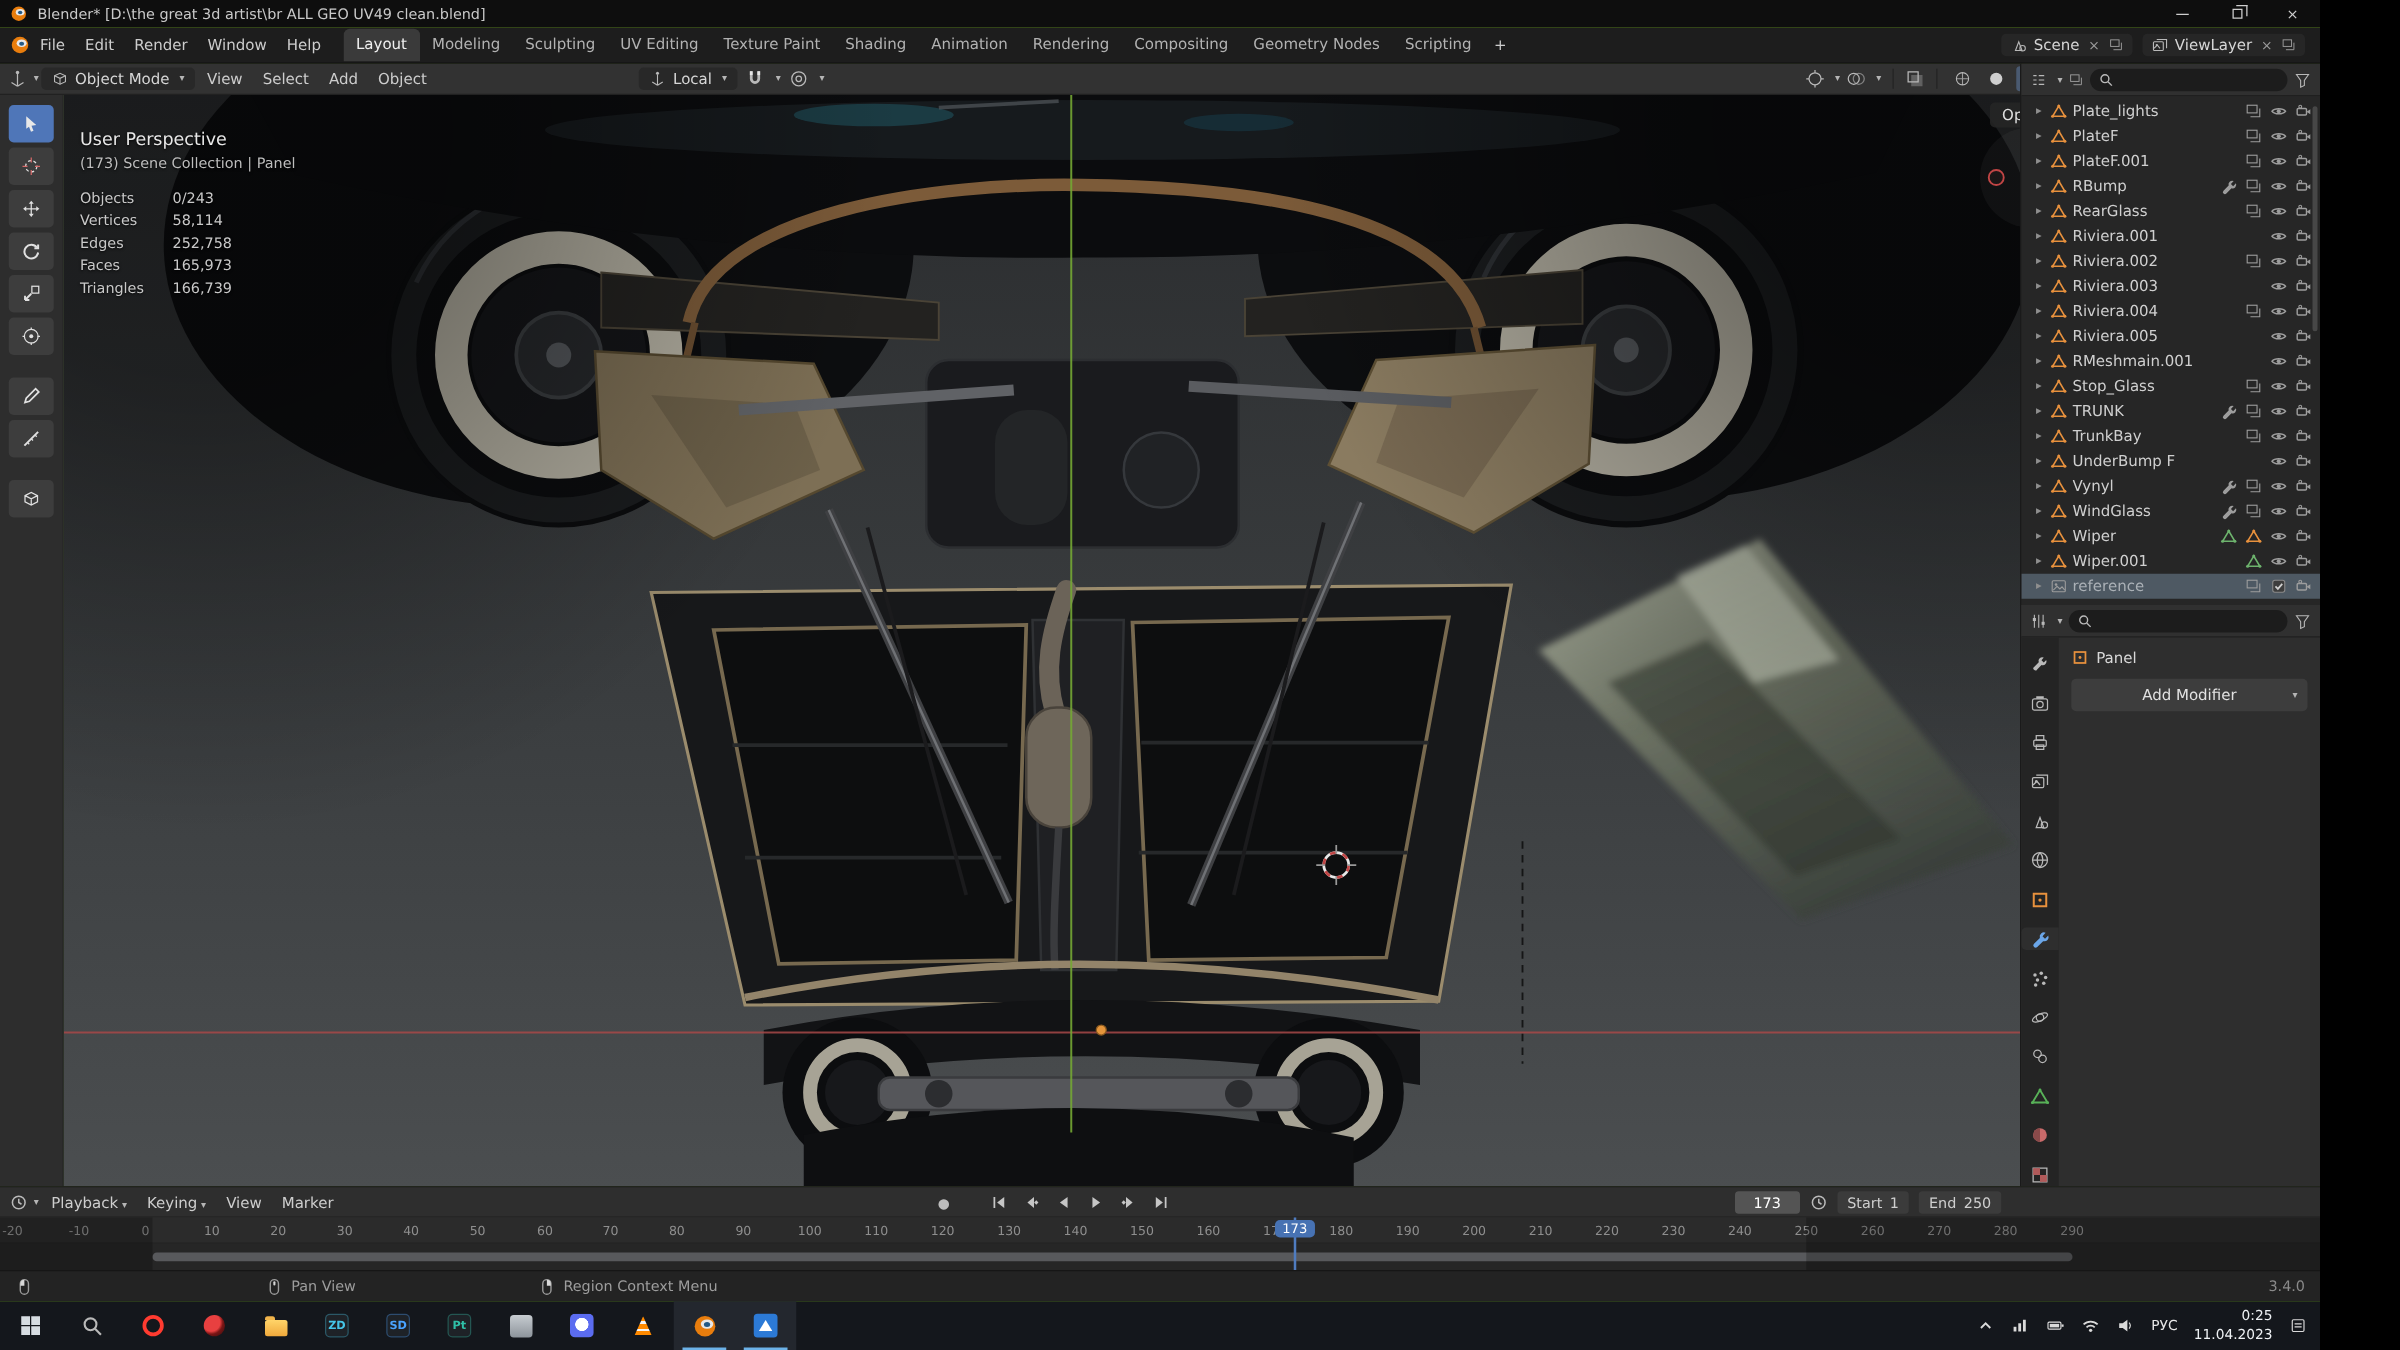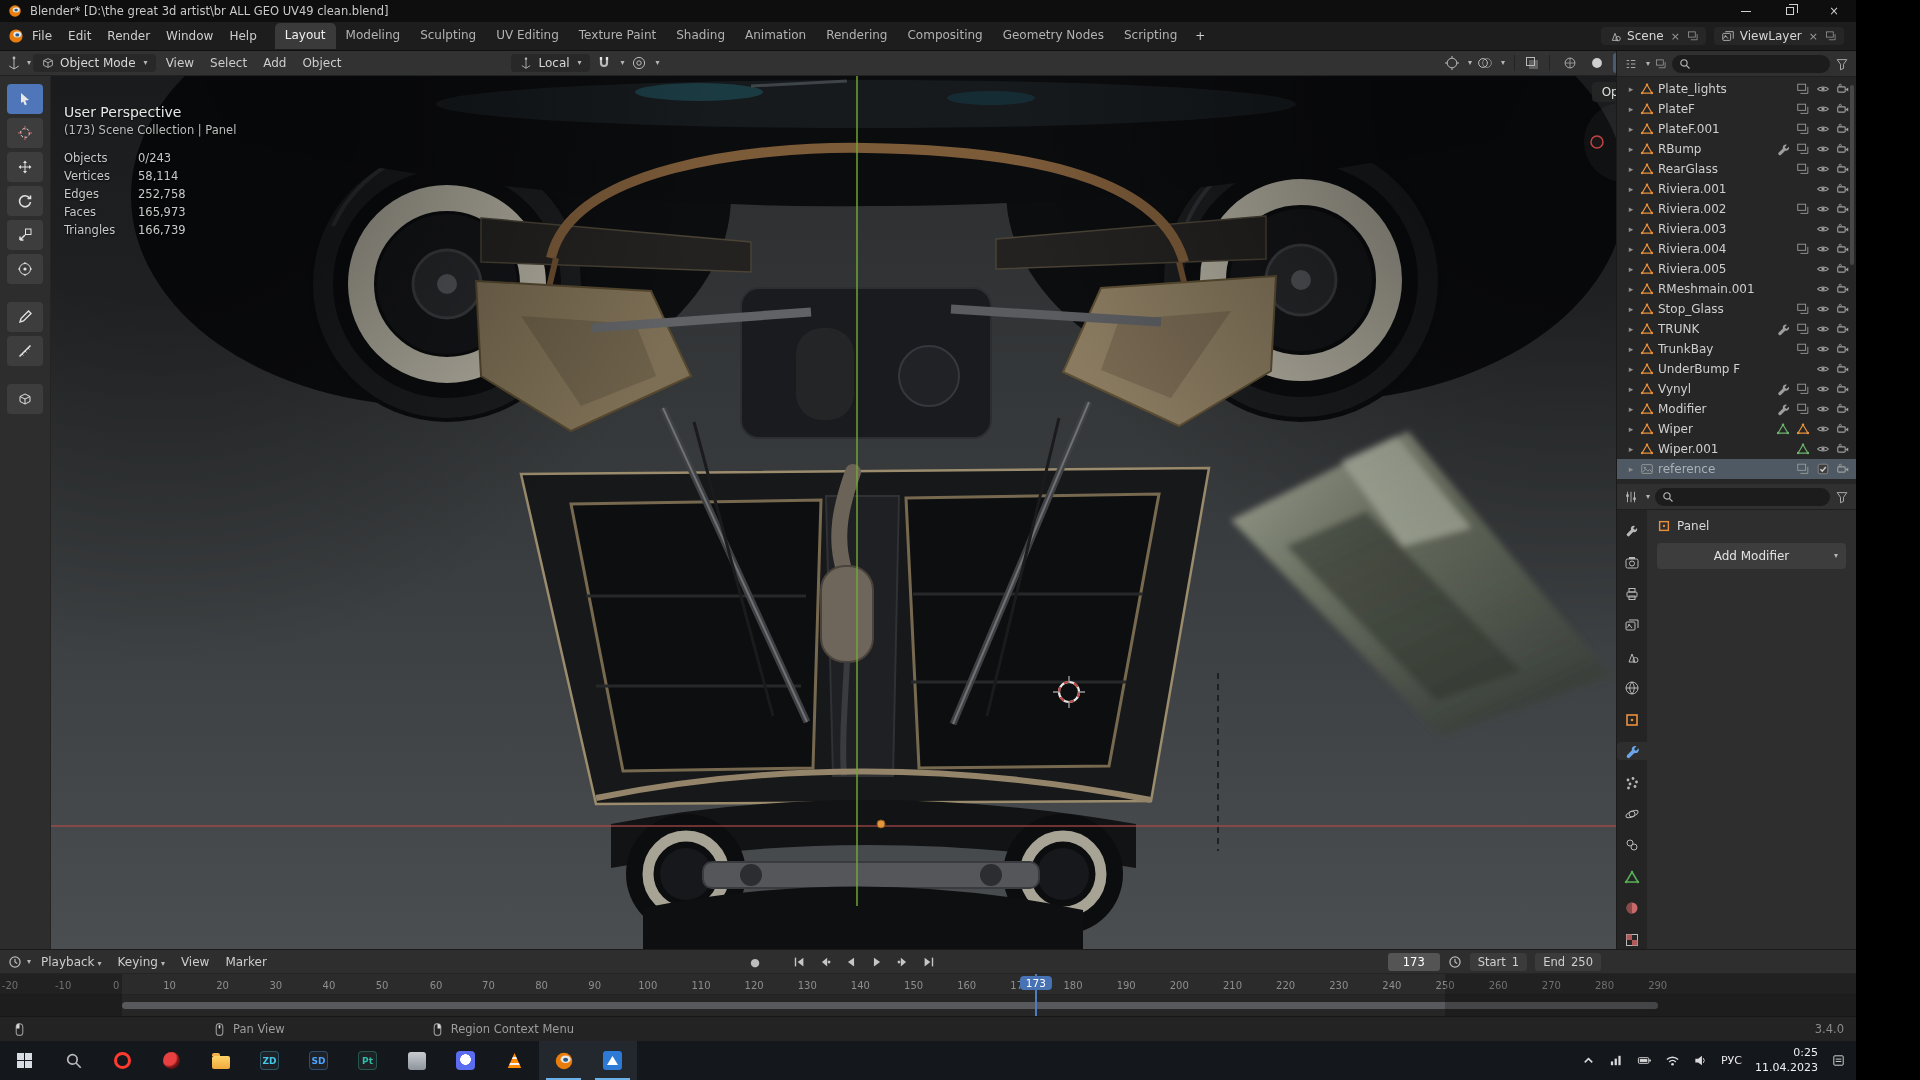--- a/index.html
+++ b/index.html
@@ -1140,21 +1140,21 @@
         <div class="ol-row  ">
           <span class="disc">▸</span>
           <span class="icon w14">
             <svg viewBox="0 0 16 16" xmlns="http://www.w3.org/2000/svg">
               <path d="M8 3.2 13.6 12.6H2.4Z" fill="none" stroke="#e8913d" stroke-width="1.4"></path>
               <circle cx="8" cy="3.2" r="1.4" fill="#e8913d"></circle>
               <circle cx="2.4" cy="12.6" r="1.4" fill="#e8913d"></circle>
               <circle cx="13.6" cy="12.6" r="1.4" fill="#e8913d"></circle>
             </svg>
           </span>
-          <span class="ol-name">Modifier</span>
+          <span class="ol-name">WindGlass</span>
           <span class="ol-right">
             <span class="icon w14">
               <svg viewBox="0 0 16 16" xmlns="http://www.w3.org/2000/svg">
                 <path d="M12.5 3.2a3.4 3.4 0 0 0-4.6 4.1L3.2 12a1.8 1.8 0 0 0 2.6 2.6l4.7-4.7a3.4 3.4 0 0 0 4.1-4.6L12 7.9 10 5.9Z" fill="#9d9d9d"></path>
               </svg>
             </span>
             <span class="icon w14">
               <svg viewBox="0 0 16 16" xmlns="http://www.w3.org/2000/svg">
                 <rect x="2" y="2.5" width="9" height="7" fill="none" stroke="#9d9d9d"></rect>
                 <path d="M13.5 5.5v7.5H5" fill="none" stroke="#9d9d9d"></path>

